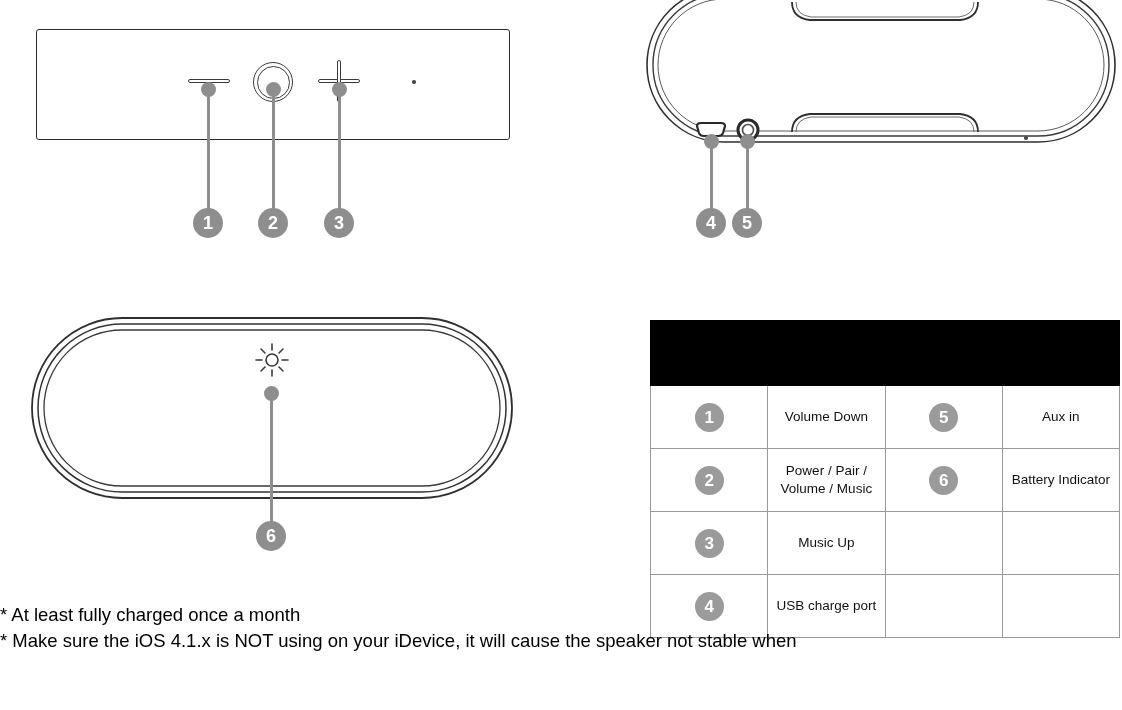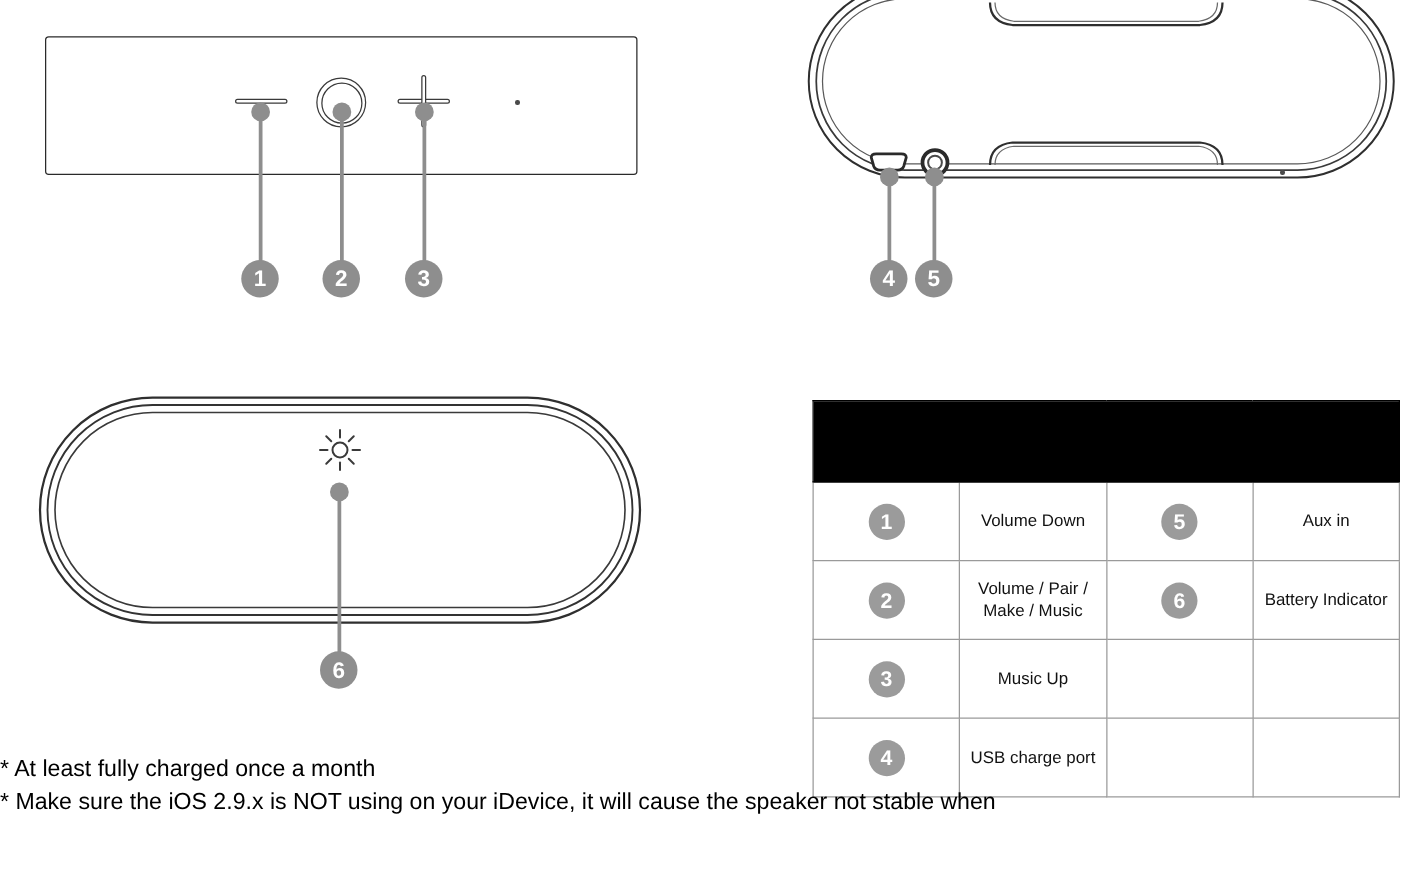--- a/index.html
+++ b/index.html
@@ -288,22 +288,22 @@
         <td class="lbl-cell">
           <span class="lbl-line">Aux in</span>
         </td>
       </tr>
 
       <tr>
         <td class="num-cell">
           <span class="cell-badge">2</span>
         </td>
         <td class="lbl-cell">
-          <span class="lbl-line">Volume / Pair /</span>
-          <span class="lbl-line">Make / Music</span>
+          <span class="lbl-line">Power / Pair /</span>
+          <span class="lbl-line">Volume / Music</span>
         </td>
         <td class="num-cell">
           <span class="cell-badge">6</span>
         </td>
         <td class="lbl-cell">
           <span class="lbl-line">Battery Indicator</span>
         </td>
       </tr>
 
       <tr>
@@ -325,16 +325,16 @@
           <span class="lbl-line">USB charge port</span>
         </td>
         <td class="num-cell"></td>
         <td class="lbl-cell"></td>
       </tr>
     </tbody>
   </table>
 
   <div class="notes">
     <div class="note-line">* At least fully charged once a month</div>
-    <div class="note-line">* Make sure the iOS 2.9.x is NOT using on your iDevice, it will cause the speaker not stable when</div>
+    <div class="note-line">* Make sure the iOS 4.1.x is NOT using on your iDevice, it will cause the speaker not stable when</div>
   </div>
 
 </div>
 
 </body></html>

